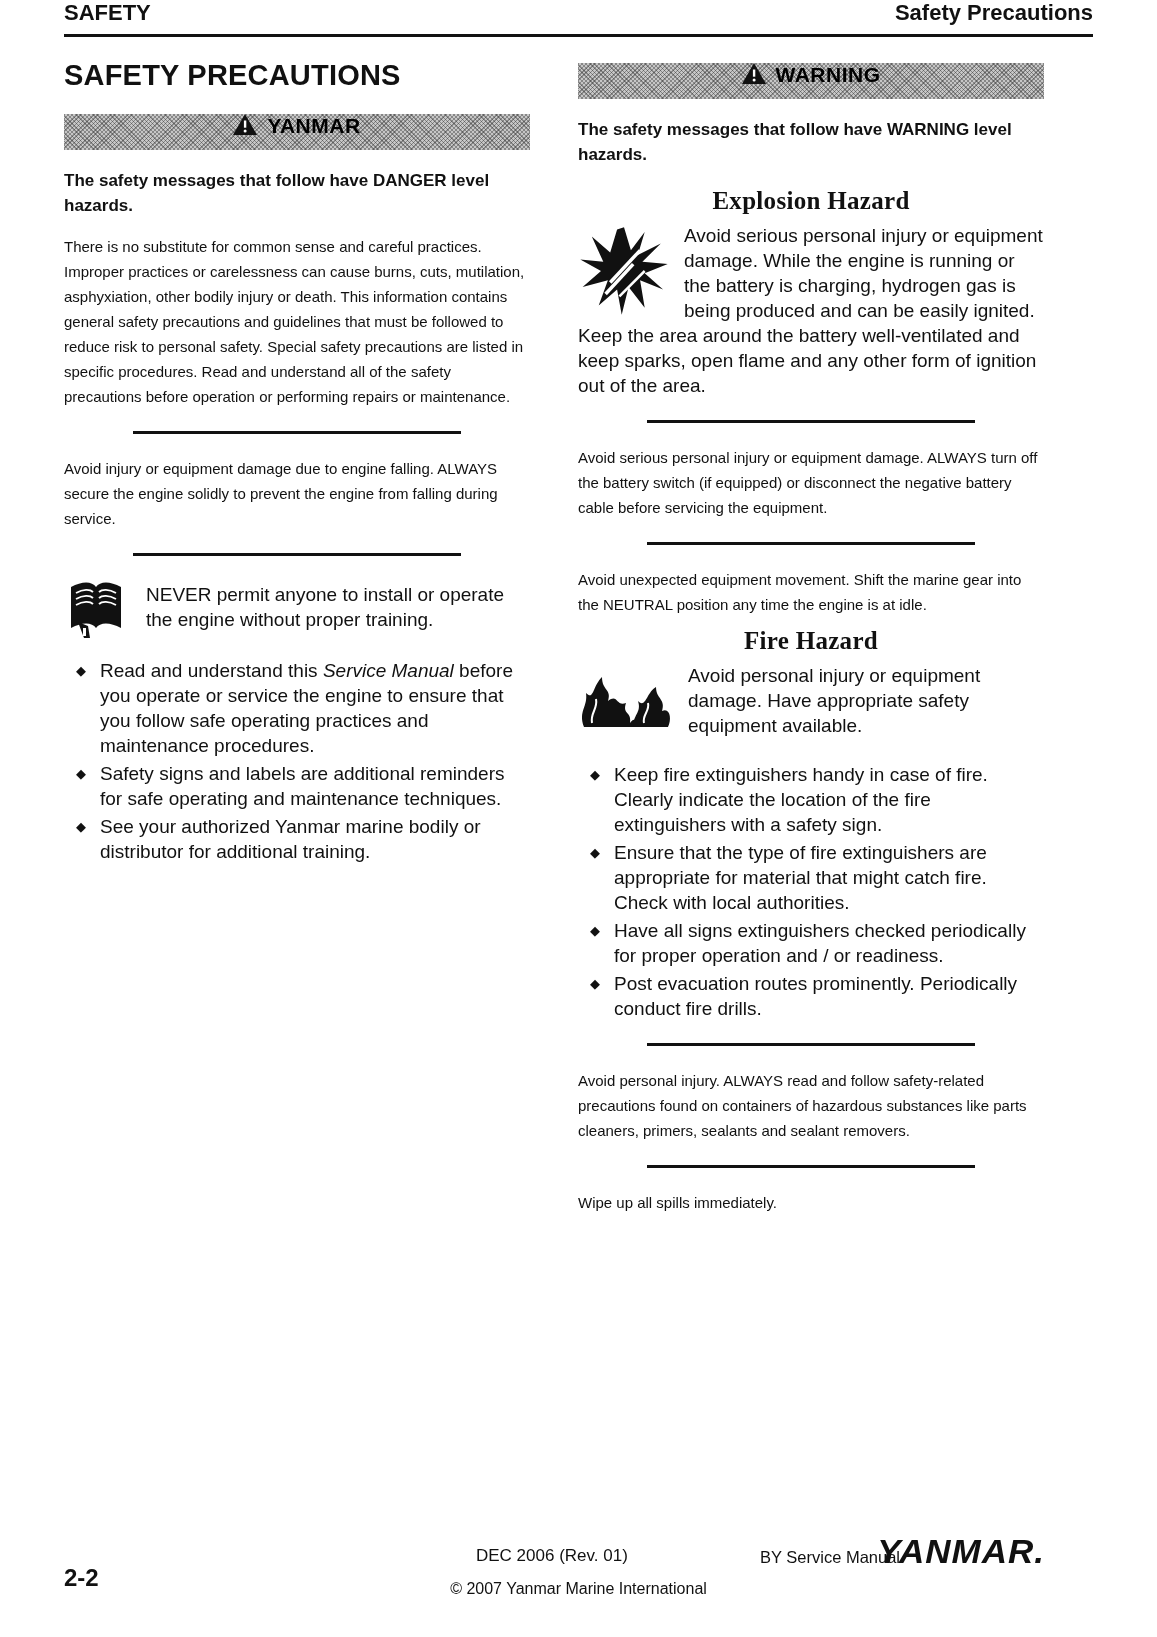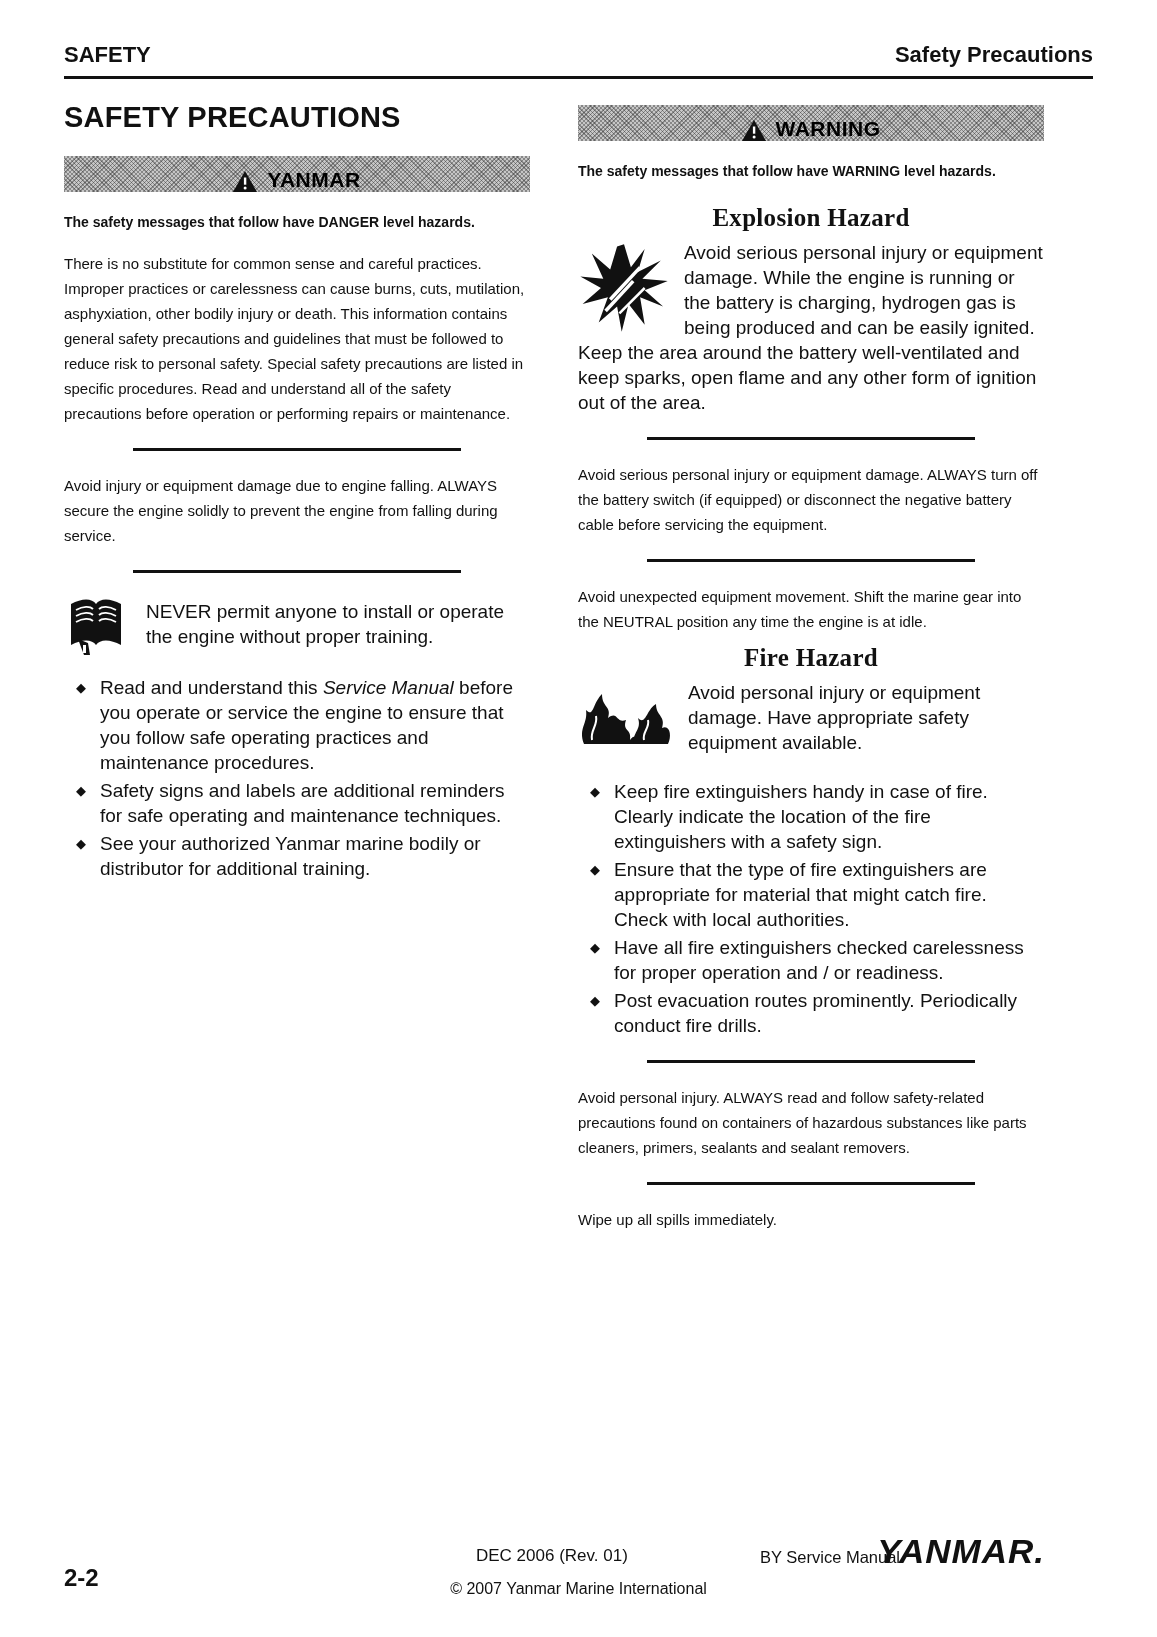--- a/index.html
+++ b/index.html
@@ -1,31 +1,31 @@
 <!DOCTYPE html>
 <html><head>
 <meta charset="utf-8">
 <style>
   html,body{margin:0;padding:0;background:#e8e8e8;}
   .page{position:relative;width:1157px;height:1637px;background:#ffffff;
         font-family:"Liberation Sans",sans-serif;color:#111;overflow:hidden;margin:0 auto;}
   .hdr{display:flex;justify-content:space-between;align-items:flex-end;
-       margin:0 64px;padding-top:42px;padding-bottom:8px;border-bottom:3px solid #111;
+       margin:0 64px;padding-bottom:8px;border-bottom:3px solid #111;
        font-weight:bold;font-size:22px;}
   .columns{display:flex;gap:48px;padding:0 64px;margin-top:14px;}
   .col{width:466px;flex:none;}
   h1.title{font-size:29px;margin:8px 0 0 0;letter-spacing:.2px;font-weight:bold;}
-  .banner{height:36px;margin-top:22px;display:flex;align-items:flex-end;justify-content:center;gap:10px;
+  .banner{height:36px;margin-top:22px;display:flex;align-items:flex-start;justify-content:center;gap:10px;
           font-weight:bold;font-size:21px;letter-spacing:.5px;color:#000;
           background-color:#c6c6c6;
           background-image:repeating-linear-gradient(45deg,rgba(40,40,40,.40) 0 1px,transparent 1px 3px),
                            repeating-linear-gradient(-45deg,rgba(40,40,40,.40) 0 1px,transparent 1px 3px);}
   .banner.first{margin-top:12px;}
   .warn-tri{width:24px;height:21px;flex:none;}
-  .intro{font-weight:bold;font-size:14px;line-height:25px;margin-top:18px;}
+  .intro{font-weight:bold;font-size:17px;line-height:25px;margin-top:18px;}
   p.body{font-size:15px;line-height:25px;margin:16px 0 0 0;}
   .divider{width:328px;border-top:3px solid #111;margin:22px auto;}
   .training{display:flex;gap:18px;margin-top:6px;}
   .training .txt{font-size:19px;line-height:25px;padding-top:4px;}
   .book-icon{width:64px;height:64px;flex:none;}
   .bullets{margin-top:16px;}
   .bullet{display:flex;margin:0 0 3px 12px;}
   .bullet .marker{flex:none;width:24px;font-size:13px;padding-top:5px;}
   .bullet .txt{font-size:19px;line-height:25px;}
   .subhead{font-family:"Liberation Serif",serif;font-weight:bold;font-size:25px;
@@ -155,21 +155,21 @@
         <div class="bullet">
           <span class="marker">◆</span>
           <span class="txt">Keep fire extinguishers handy in case of fire. Clearly indicate the location of the fire extinguishers with a safety sign.</span>
         </div>
         <div class="bullet">
           <span class="marker">◆</span>
           <span class="txt">Ensure that the type of fire extinguishers are appropriate for material that might catch fire. Check with local authorities.</span>
         </div>
         <div class="bullet">
           <span class="marker">◆</span>
-          <span class="txt">Have all fire extinguishers checked carelessness for proper operation and / or readiness.</span>
+          <span class="txt">Have all signs extinguishers checked periodically for proper operation and / or readiness.</span>
         </div>
         <div class="bullet">
           <span class="marker">◆</span>
           <span class="txt">Post evacuation routes prominently. Periodically conduct fire drills.</span>
         </div>
       </div>
 
       <div class="divider"></div>
 
       <p class="body" style="margin-top:0;">Avoid personal injury. ALWAYS read and follow safety-related precautions found on containers of hazardous substances like parts cleaners, primers, sealants and sealant removers.</p>

